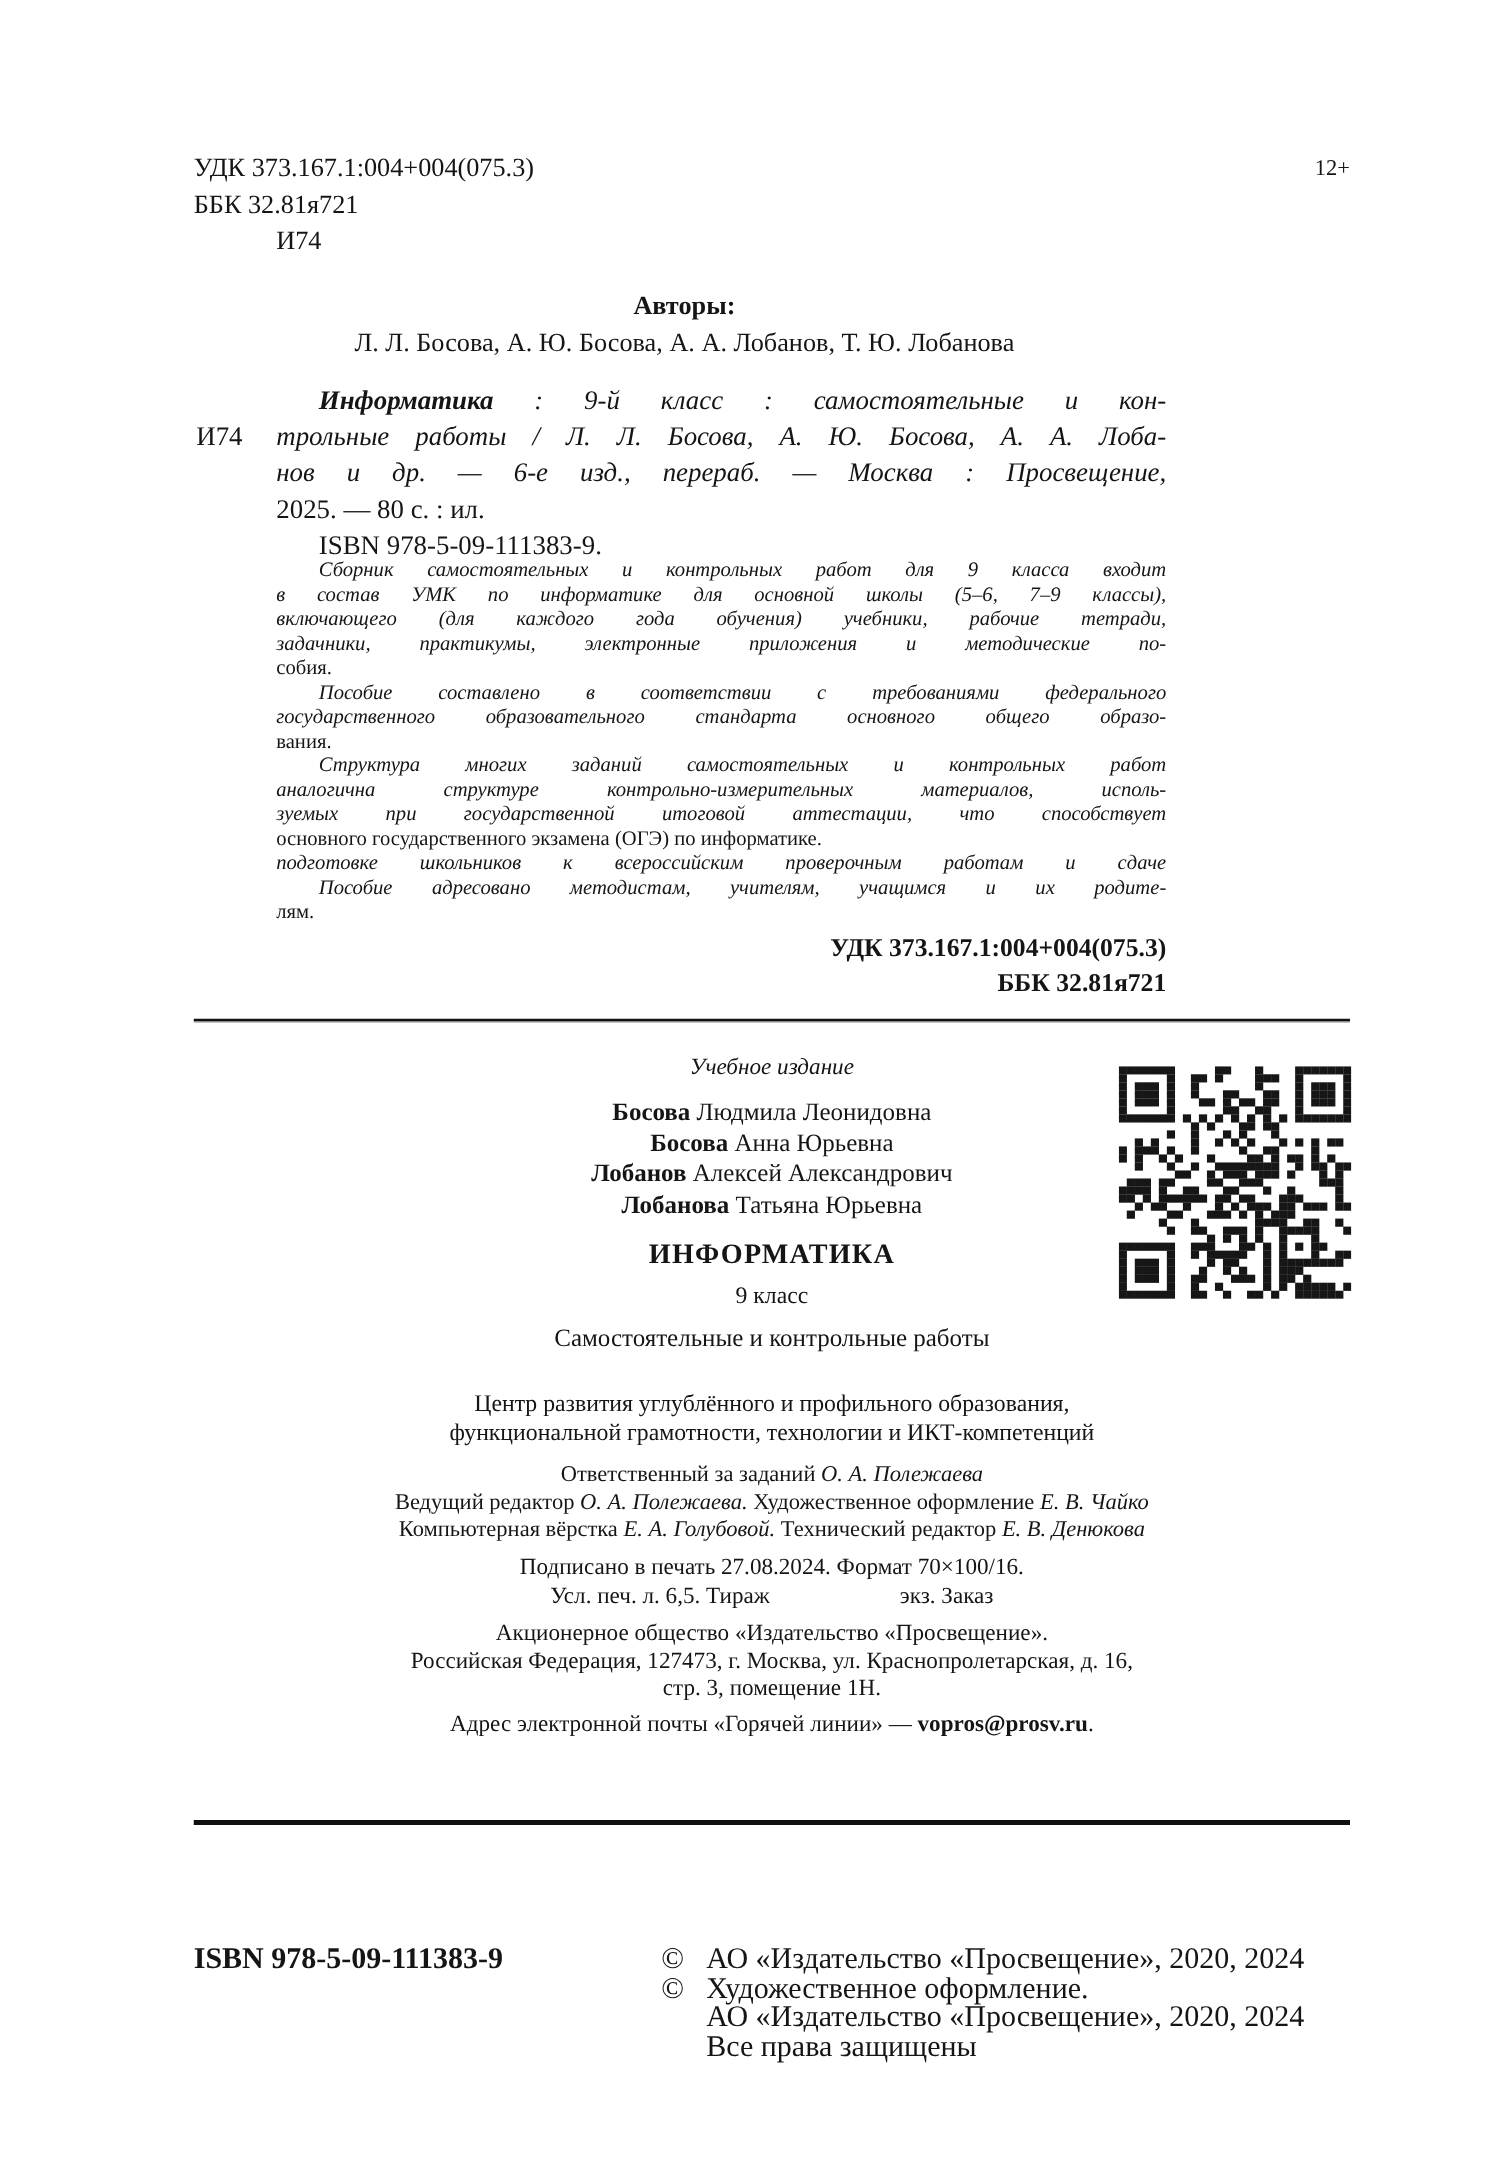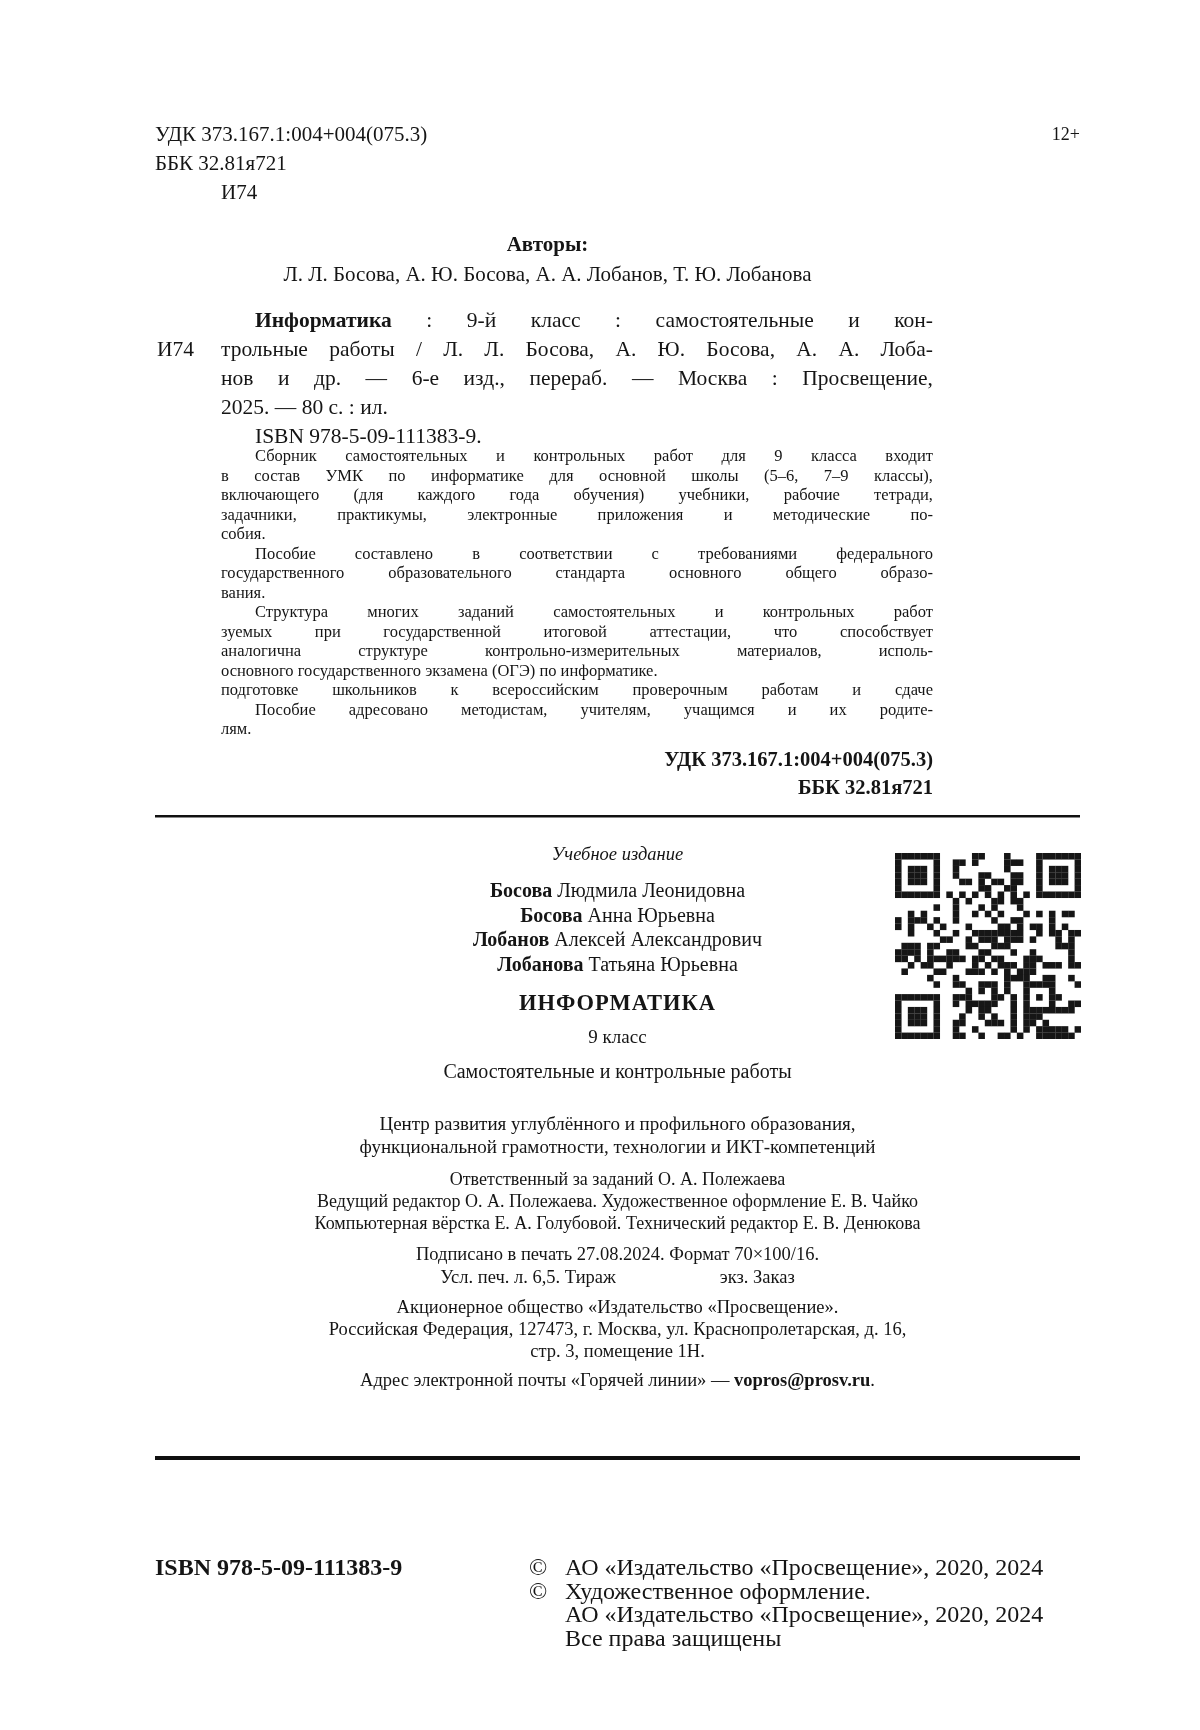--- a/index.html
+++ b/index.html
@@ -1,37 +1,37 @@
 <!DOCTYPE html>
 <html lang="ru"><head>
 <meta charset="utf-8">
 <style>
   html,body{margin:0;padding:0;background:#ffffff;}
   .page{position:relative;width:1200px;height:1730px;background:#fff;overflow:hidden;
         font-family:"Liberation Serif","DejaVu Serif",serif;color:#151515;}
   .sec{position:absolute;left:155px;width:925px;}
   .b{font-weight:bold;}
-  .i{text-align:center;}
+  .i{font-style:italic;text-align:center;}
   .line{display:block;}
   .gap{display:inline-block;height:1px;}
 
   
   .sec-top{top:120px;display:flex;justify-content:space-between;
            font-size:21px;line-height:29px;}
   .idx-indent{padding-left:66px;}
   .age{font-size:18px;}
 
   
   .sec-authors{top:229px;width:785px;text-align:center;font-size:21px;line-height:30px;}
   .sec-authors .hd{font-weight:bold;}
 
   
   .sec-bib{top:306px;left:221px;width:712px;font-size:21.5px;line-height:29px;}
   .sec-bib .margin-idx{position:absolute;left:-64px;top:29px;}
-  .j{text-align:justify;text-align-last:justify;}
+  .j{text-align:justify;text-align-last:justify;font-style:italic;}
   .ind{padding-left:34px;}
   .isbn-line{padding-left:34px;line-height:29px;}
 
   
   .sec-ann{top:446px;left:221px;width:712px;font-size:16.5px;line-height:19.5px;}
   .sec-ann .para{margin:0;}
   .class-repeat{margin-top:6px;text-align:right;font-weight:bold;
                 font-size:20.5px;line-height:28px;}
 
   
@@ -101,22 +101,22 @@
           <div class="line j"><span>задачники, практикумы, электронные приложения и методические по-</span></div>
           <div class="line"><span>собия.</span></div>
         </div>
         <div class="para">
           <div class="line j ind"><span>Пособие составлено в соответствии с требованиями федерального</span></div>
           <div class="line j"><span>государственного образовательного стандарта основного общего образо-</span></div>
           <div class="line"><span>вания.</span></div>
         </div>
         <div class="para">
           <div class="line j ind"><span>Структура многих заданий самостоятельных и контрольных работ</span></div>
+          <div class="line j"><span>аналогична структуре контрольно-измерительных материалов, исполь-</span></div>
           <div class="line j"><span>зуемых при государственной итоговой аттестации, что способствует</span></div>
-          <div class="line j"><span>аналогична структуре контрольно-измерительных материалов, исполь-</span></div>
           <div class="line"><span>основного государственного экзамена (ОГЭ) по информатике.</span></div>
           <div class="line j"><span>подготовке школьников к всероссийским проверочным работам и сдаче</span></div>
         </div>
         <div class="para">
           <div class="line j ind"><span>Пособие адресовано методистам, учителям, учащимся и их родите-</span></div>
           <div class="line"><span>лям.</span></div>
         </div>
       </div>
     <div class="class-repeat">
       <div class="line">УДК 373.167.1:004+004(075.3)</div>

